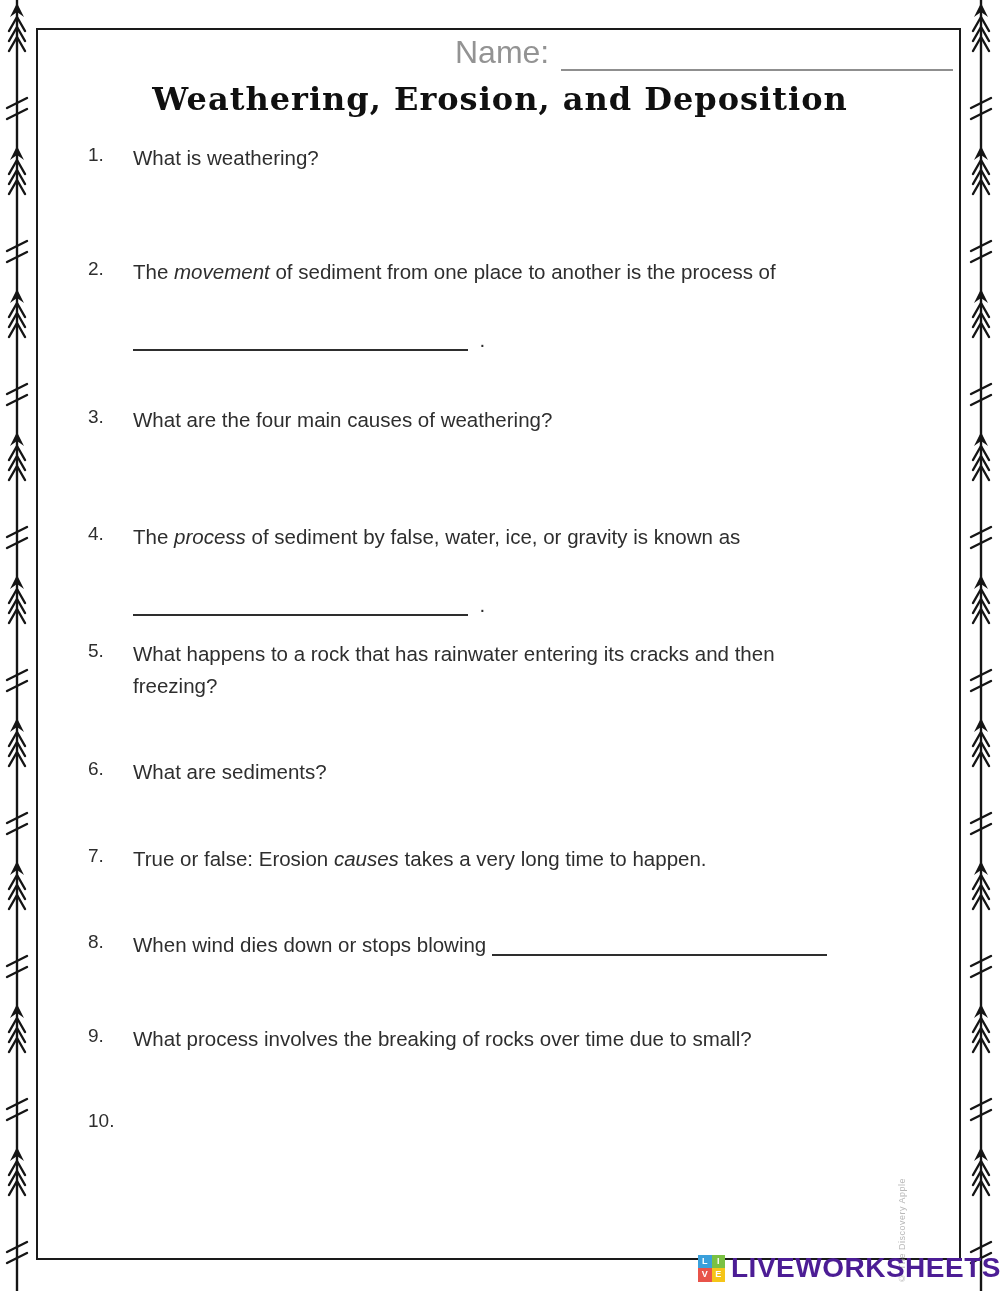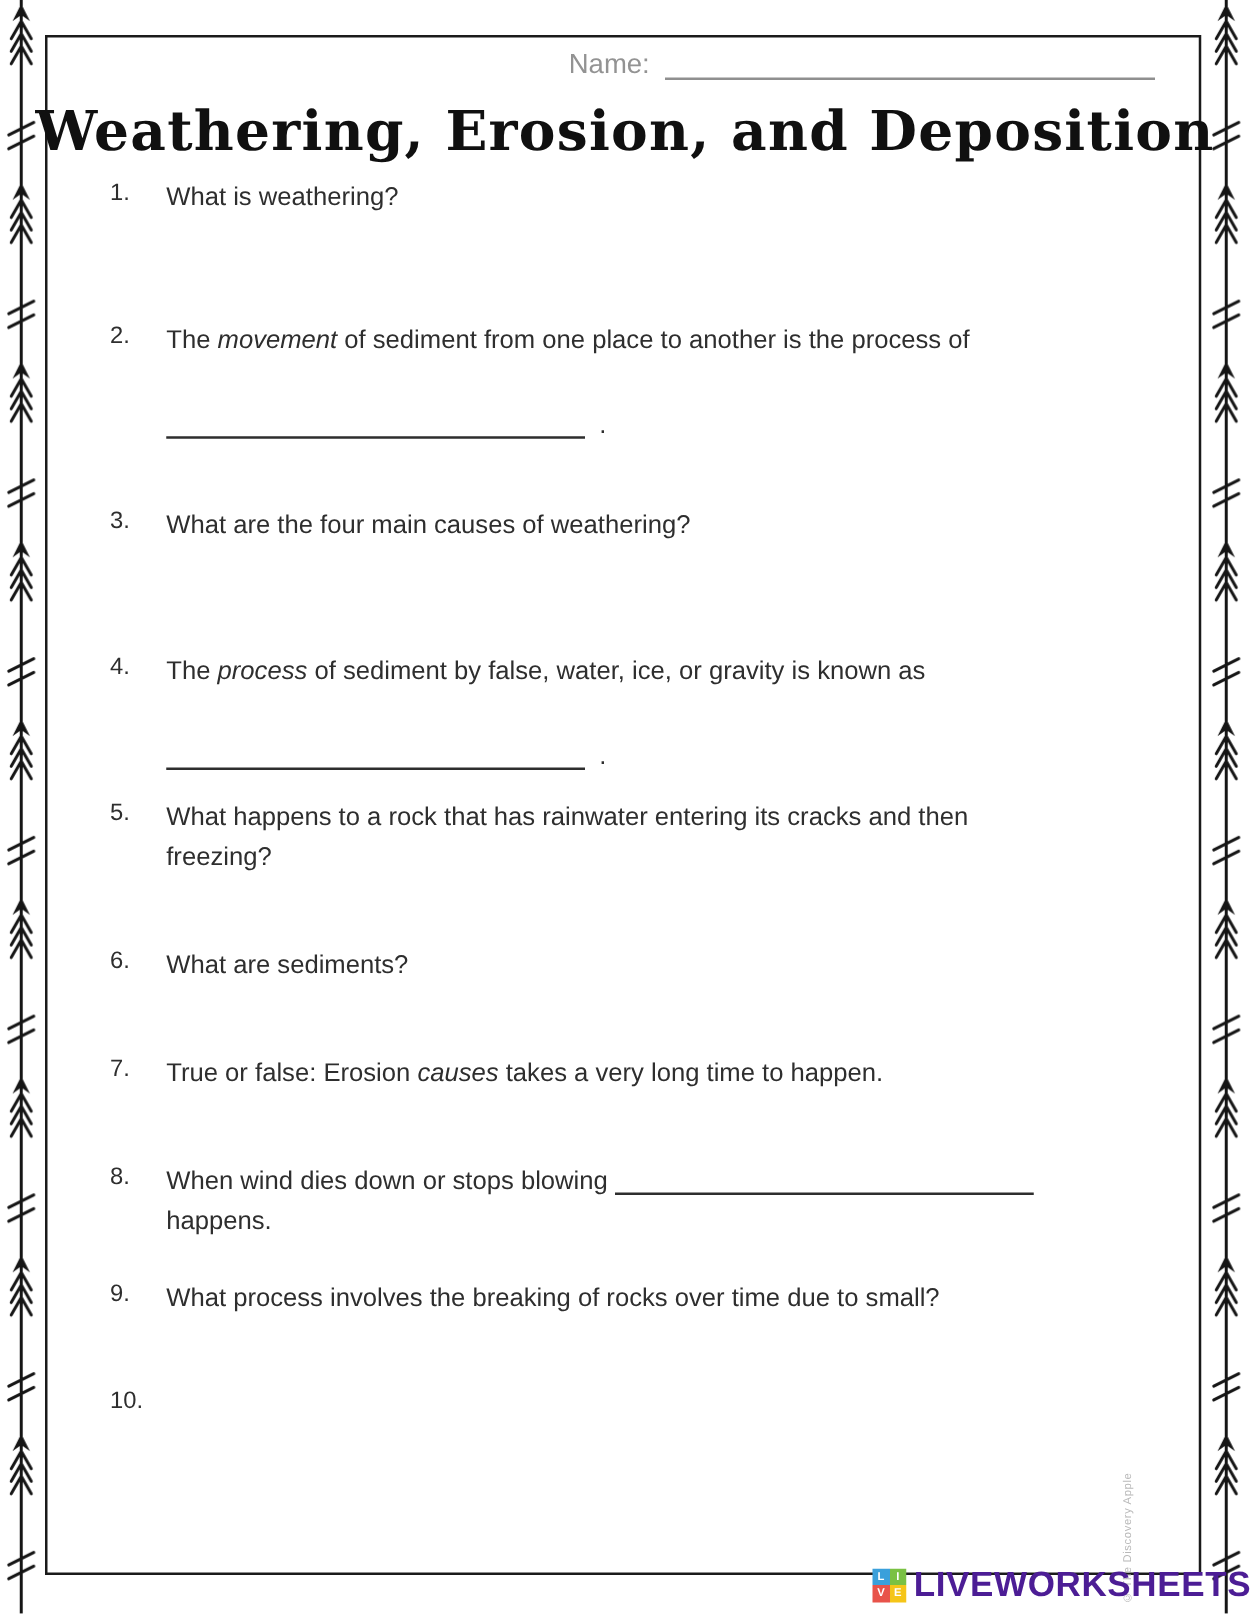--- a/index.html
+++ b/index.html
@@ -23,33 +23,33 @@
 
   
   .arrows { position: absolute; top: 0; width: 26px; height: 1291px; }
   .arrows.left  { left: 4px; }
   .arrows.right { left: 968px; }
 
   
   .name-row {
     position: absolute; top: 34px; left: 455px;
     display: flex; align-items: flex-end; gap: 12px;
-    color: #939393; font-size: 22px;
+    color: #939393; font-size: 32px;
   }
   .name-line {
     display: inline-block; width: 392px; height: 30px;
     border-bottom: 2px solid #8f8f8f;
   }
 
   
   .title {
     position: absolute; top: 80px; left: 0; width: 100%;
     text-align: center;
     font-family: "DejaVu Serif", serif;
-    font-weight: 700; font-size: 44px; letter-spacing: 1px;
+    font-weight: 700; font-size: 32px; letter-spacing: 1px;
     color: #101010;
   }
 
   
   .question {
     position: absolute; left: 88px; right: 60px;
     display: flex; align-items: flex-start;
     font-size: 20.5px;
   }
   .qnum { width: 45px; flex: 0 0 45px; font-size: 19px; padding-top: 2px; }
@@ -176,21 +176,20 @@
       <div class="question q7">
         <span class="qnum">7.</span>
         <div class="qbody">
           <div class="qline"><span>True or false: Erosion </span><span class="ital">causes</span><span> takes a very long time to happen.</span></div>
         </div>
       </div>
       <div class="question q8">
         <span class="qnum">8.</span>
         <div class="qbody">
           <div class="qline"><span>When wind dies down or stops blowing&nbsp;</span><span class="blank"></span></div>
-          <div class="qline"><span>happens.</span></div>
         </div>
       </div>
       <div class="question q9">
         <span class="qnum">9.</span>
         <div class="qbody">
           <div class="qline"><span>What process involves the breaking of rocks over time due to small?</span></div>
         </div>
       </div>
       <div class="question q10">
         <span class="qnum">10.</span>

